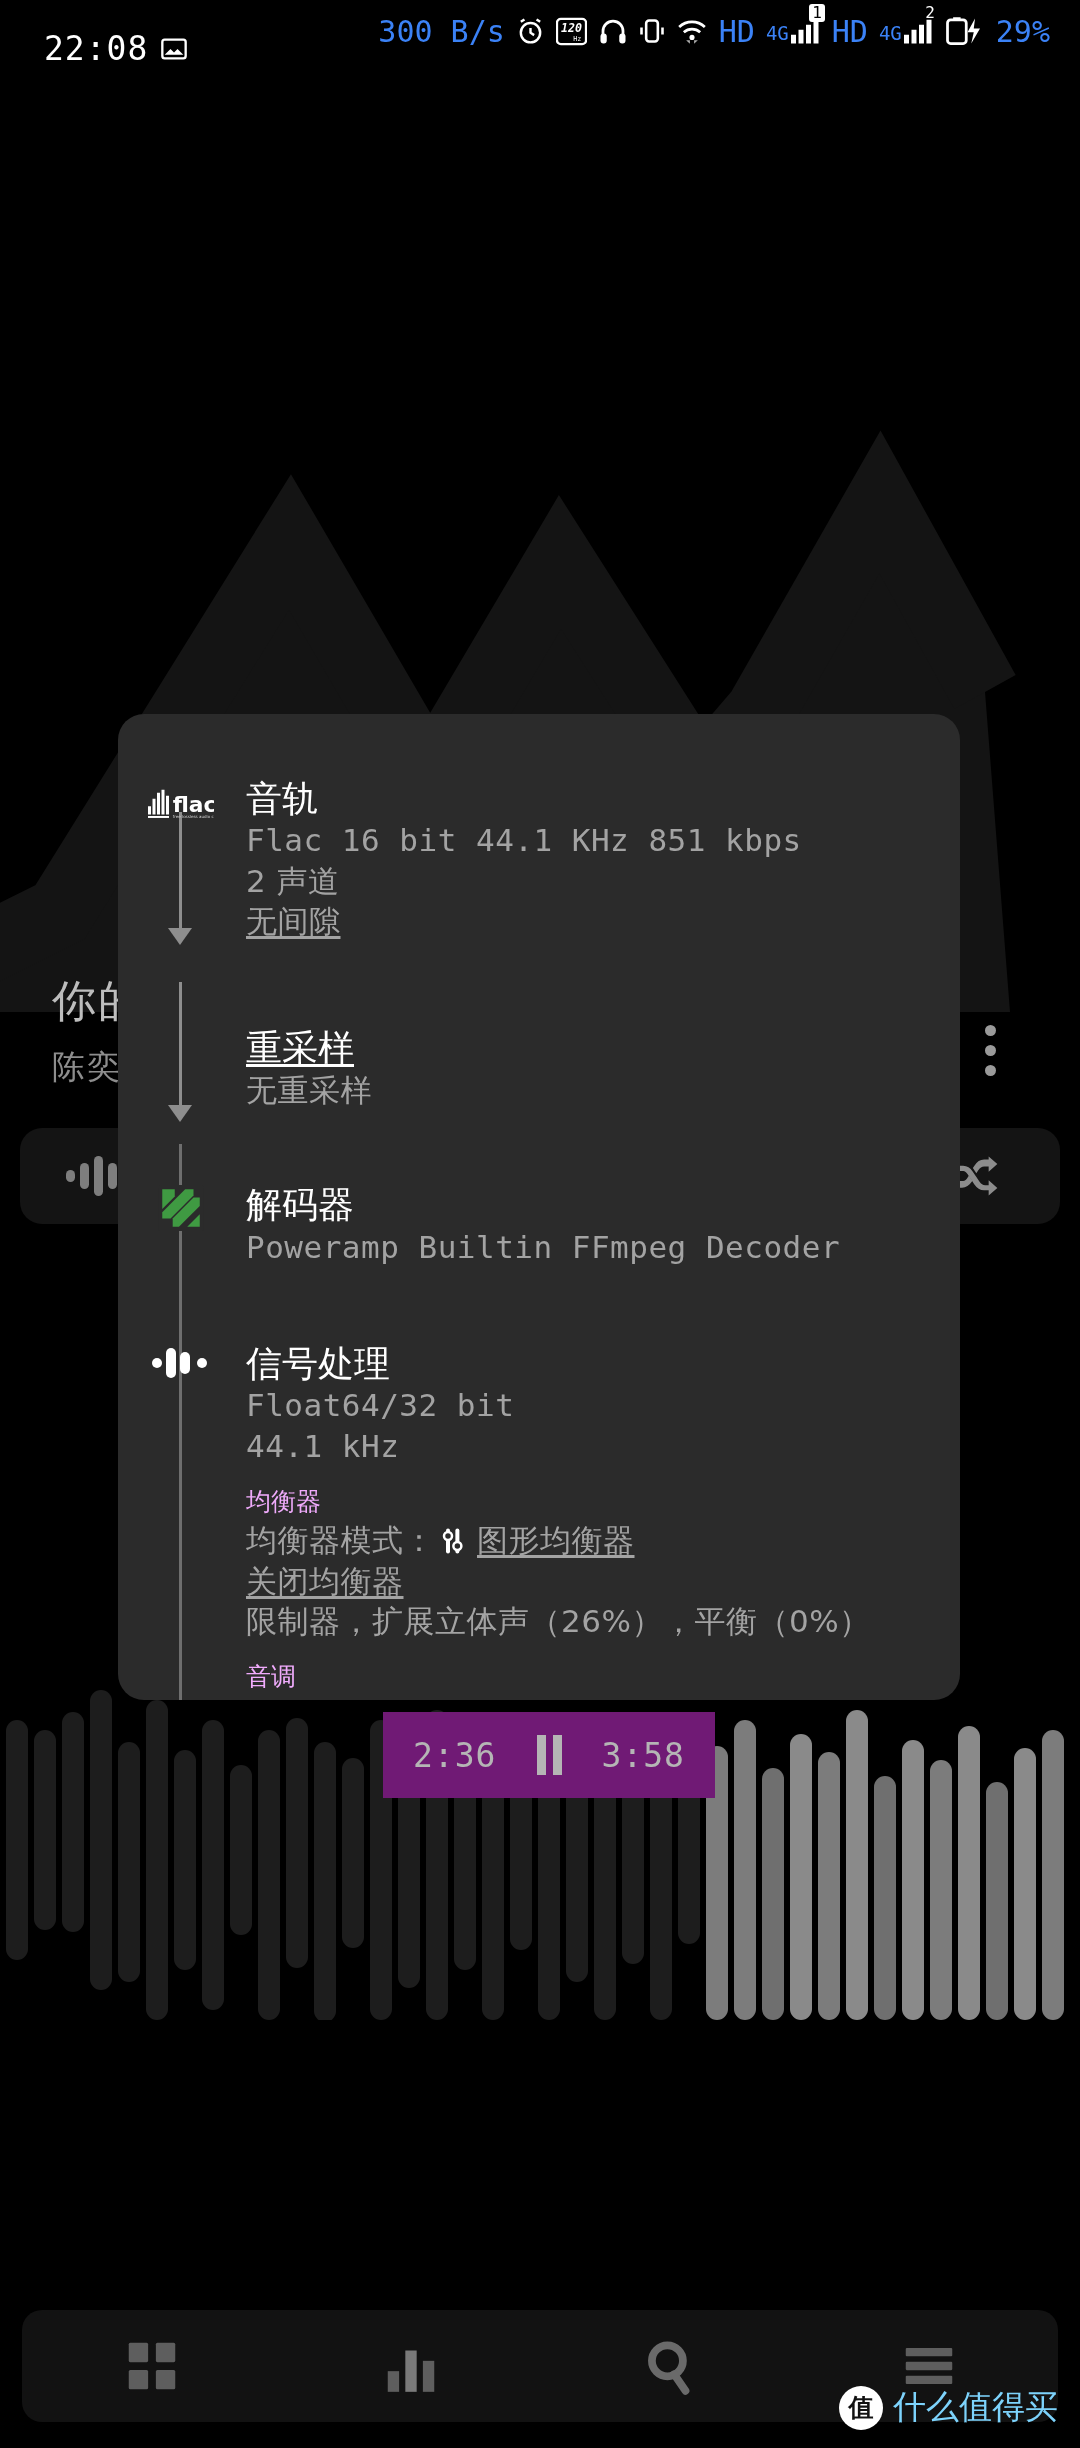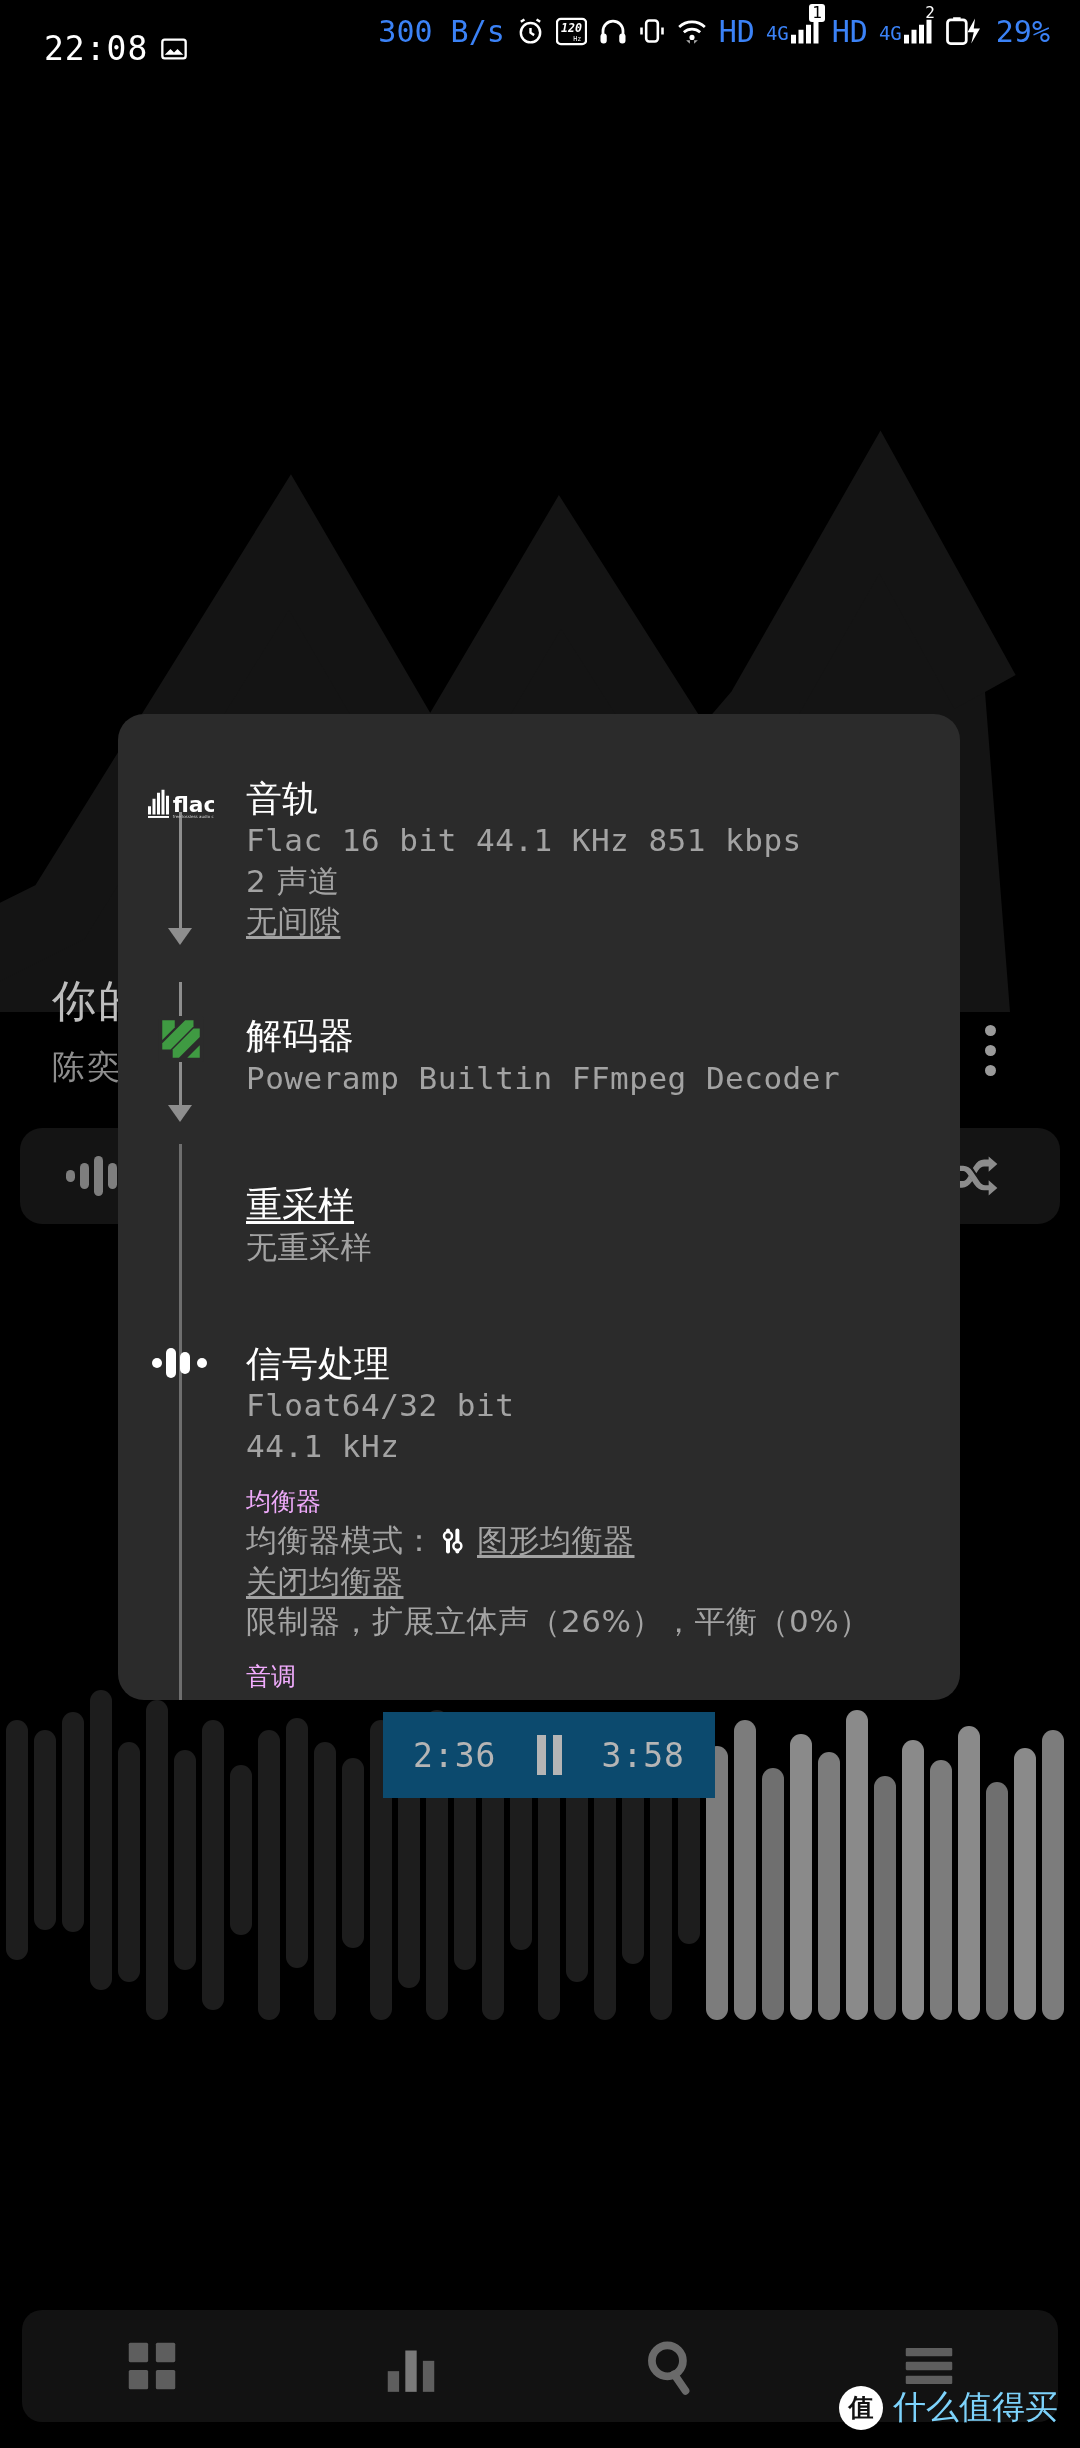--- a/index.html
+++ b/index.html
@@ -37,21 +37,21 @@
 
   .pill{ position:absolute; height:96px; border-radius:22px; background:#141414;
          display:flex; align-items:center; justify-content:center; z-index:2; }
   #pill-left{ left:20px; top:1128px; width:160px; }
   #pill-right{ right:20px; top:1128px; width:160px; }
 
   
   #wave{ position:absolute; left:0; top:1690px; width:1080px; height:330px; z-index:3; }
 
   #timebox{ position:absolute; left:383px; top:1712px; width:332px; height:86px;
-            background:#0c4a6e; display:flex; align-items:center; justify-content:space-between;
+            background:#701a75; display:flex; align-items:center; justify-content:space-between;
             padding:0 30px; z-index:5; }
   .time{ font-size:33px; color:#b5b5b5; font-family:"DejaVu Sans Mono","Liberation Mono",monospace; letter-spacing:1px;}
   #pausebtn{ display:flex; gap:7px; }
   #pausebtn i{ display:block; width:9px; height:40px; background:#b5b5b5;}
 
   
   #dialog{
     position:absolute; left:118px; top:714px; width:842px; height:986px;
     background:#2b2b2b; border-radius:26px; z-index:10; overflow:hidden;
     font-family:"DejaVu Sans Mono","Liberation Mono",monospace;
@@ -295,45 +295,45 @@
       </svg>
     </div>
     <div class="sec-body">
       <div class="sec-title cn">音轨</div>
       <div class="sec-line">Flac 16 bit 44.1 KHz 851 kbps</div>
       <div class="sec-line cn">2 声道</div>
       <div class="sec-line cn u">无间隙</div>
     </div>
   </div>
 
+  <div class="section" style="padding-top:46px;">
+    <div class="sec-body">
+      <div class="sec-title cn u">重采样</div>
+      <div class="sec-line cn">无重采样</div>
+    </div>
+  </div>
+
   <div class="section" style="padding-top:34px;">
     <div class="sec-icon" style="top:30px;">
       <svg width="50" height="50" viewBox="0 0 48 48">
         <rect x="2" y="2" width="44" height="44" rx="2" fill="#2b2b2b"></rect>
         <g fill="#3f9a42">
           <path d="M6 6h12v7l-12 12z"></path>
           <path d="M6 28l22-22h8v6L14 34H6z"></path>
           <path d="M22 42l20-20v-8h-6L16 34v8z"></path>
           <path d="M30 42h12V30z"></path>
         </g>
       </svg>
     </div>
     <div class="sec-body">
       <div class="sec-title cn">解码器</div>
       <div class="sec-line">Poweramp Builtin FFmpeg Decoder</div>
     </div>
   </div>
 
-  <div class="section" style="padding-top:46px;">
-    <div class="sec-body">
-      <div class="sec-title cn u">重采样</div>
-      <div class="sec-line cn">无重采样</div>
-    </div>
-  </div>
-
   <div class="section" style="padding-top:36px;">
     <div class="sec-icon" style="top:28px;">
       <svg width="58" height="36" viewBox="0 0 58 36">
         <circle cx="5" cy="18" r="5" fill="#ffffff"></circle>
         <rect x="14" y="3" width="10" height="30" rx="5" fill="#ffffff"></rect>
         <rect x="28" y="7" width="10" height="22" rx="5" fill="#ffffff"></rect>
         <circle cx="50" cy="18" r="5" fill="#ffffff"></circle>
       </svg>
     </div>
     <div class="sec-body">

